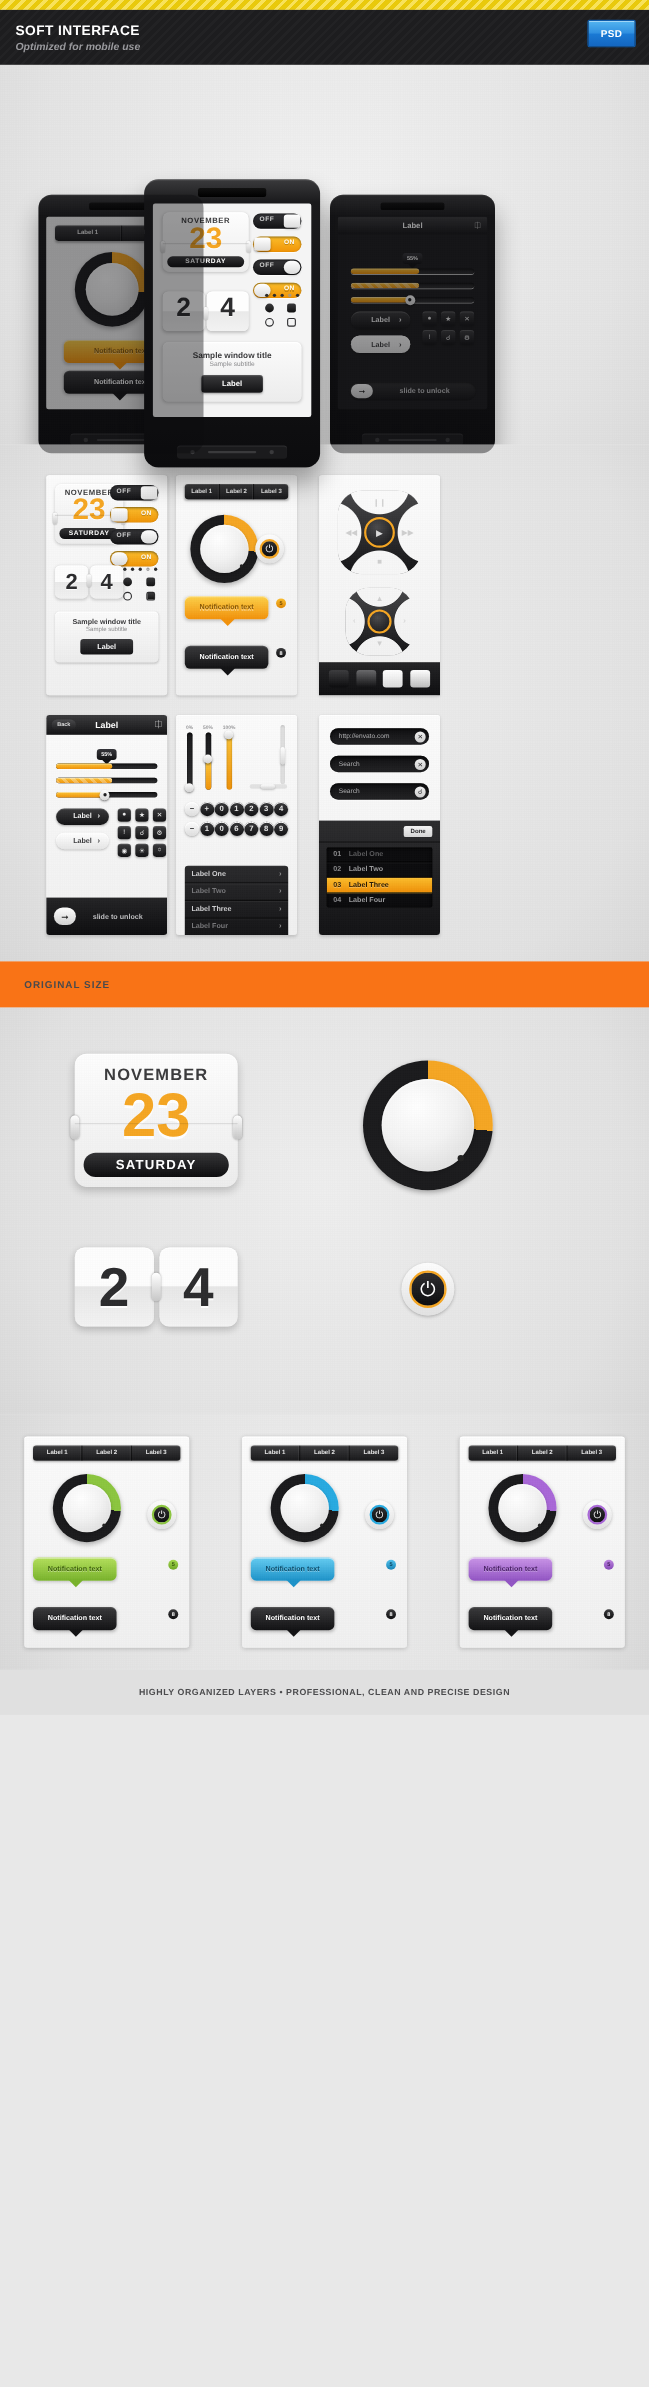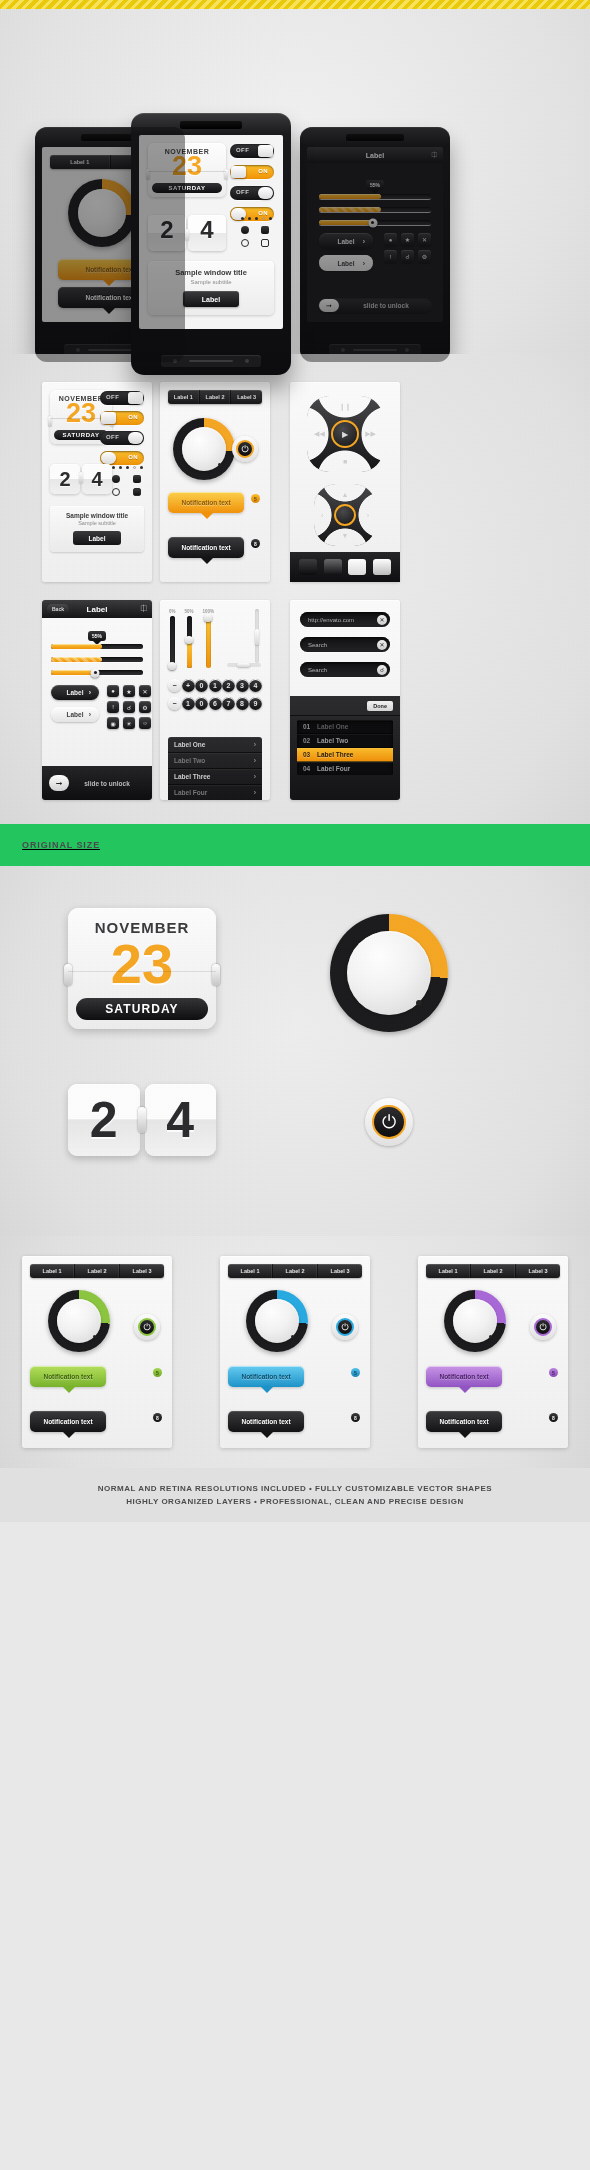--- a/index.html
+++ b/index.html
@@ -34,21 +34,21 @@
     background: linear-gradient(180deg,#54b4f0 0%,#2f8fe0 48%,#1a79d4 52%,#1466c0 100%);
     border:1px solid #0f5aa8;
     color:#fff; font-size:9px; font-weight:bold; letter-spacing:.4px;
     display:flex; align-items:center; justify-content:center;
     box-shadow: inset 0 1px 0 rgba(255,255,255,.45);
   }
 
   
   .sect { position:relative; }
   .bg-light { background: radial-gradient(circle at 50% 40%, #f2f2f2 0%, #e4e4e4 75%, #dcdcdc 100%); }
-  .bg-white { background:#22c55e;text-decoration:underline; }
+  .bg-white { background:#f97316; }
   .bg-grey  { background: radial-gradient(circle at 50% 45%, #eeeeee 0%, #e2e2e2 78%, #d9d9d9 100%); }
   .noise:after{
     content:""; position:absolute; inset:0; pointer-events:none; opacity:.5;
     background-image:
       repeating-linear-gradient(0deg, rgba(0,0,0,.012) 0 1px, rgba(255,255,255,.012) 1px 2px),
       repeating-linear-gradient(90deg, rgba(0,0,0,.012) 0 1px, rgba(255,255,255,.012) 1px 2px);
   }
 
   
   .hero { height: 345px; }
@@ -287,20 +287,27 @@
   
   .footer { background:#e0e0e0; text-align:center; padding:14px 10px; }
   .footer div { font-size:8px; font-weight:bold; color:#4c4c4e; letter-spacing:.5px; line-height:1.65; }
 </style>
 </head>
 <body>
 
 <div class="page">
 
   <div class="hdr-stripe"></div>
+  <div class="hdr">
+    <div class="hdr-txt">
+      <div class="hdr-title">SOFT INTERFACE</div>
+      <div class="hdr-sub">Optimized for mobile use</div>
+    </div>
+    <div class="psd-btn">PSD</div>
+  </div>
 
   <div class="sect hero bg-light noise">
 
     <div class="phone dim" id="phone-left">
       <div class="notch"></div>
       <div class="screen">
         <div class="tabbar" style="position:absolute;left:8px;top:8px;right:8px;">
           <div class="tab">Label 1</div>
           <div class="tab">Label 2</div>
         </div>
@@ -823,17 +830,16 @@
       <div class="badge" style="right:10px;top:112px;background:linear-gradient(180deg,#bd85e0,#8748b8);color:#3f1b59;">5</div>
       <div class="note dark" style="position:absolute;left:8px;top:155px;width:76px;">
         <span>Notification text</span>
         <div class="tail"></div>
       </div>
       <div class="badge dark" style="right:10px;top:157px;">8</div>
     </div>
   </div>
 
   <div class="footer">
-    <div>NORMAL AND RETINA RESOLUTIONS INCLUDED • FULLY CUSTOMIZABLE VECTOR SHAPES</div>
     <div>HIGHLY ORGANIZED LAYERS • PROFESSIONAL, CLEAN AND PRECISE DESIGN</div>
   </div>
 
 </div>
 
 </body></html>

